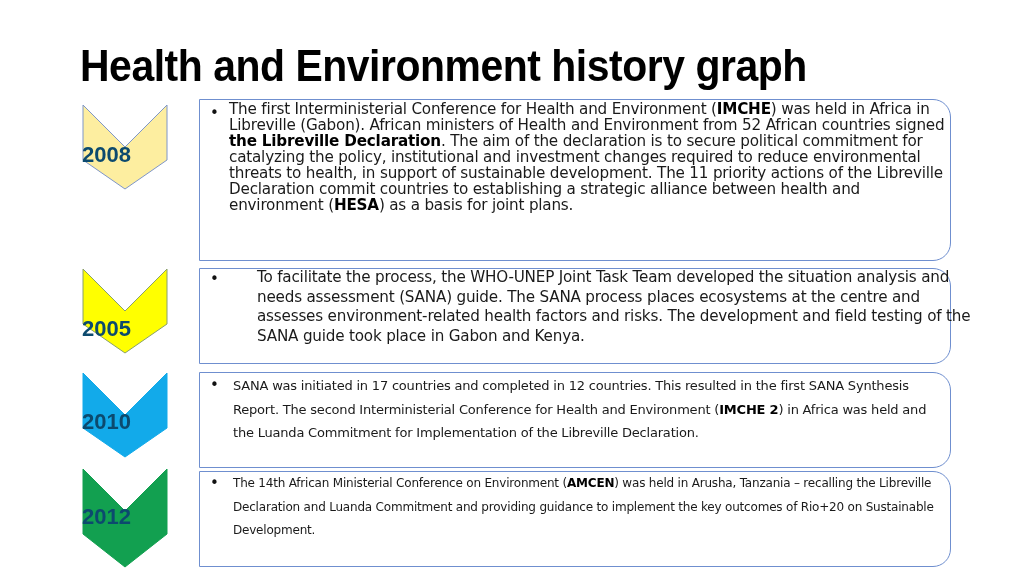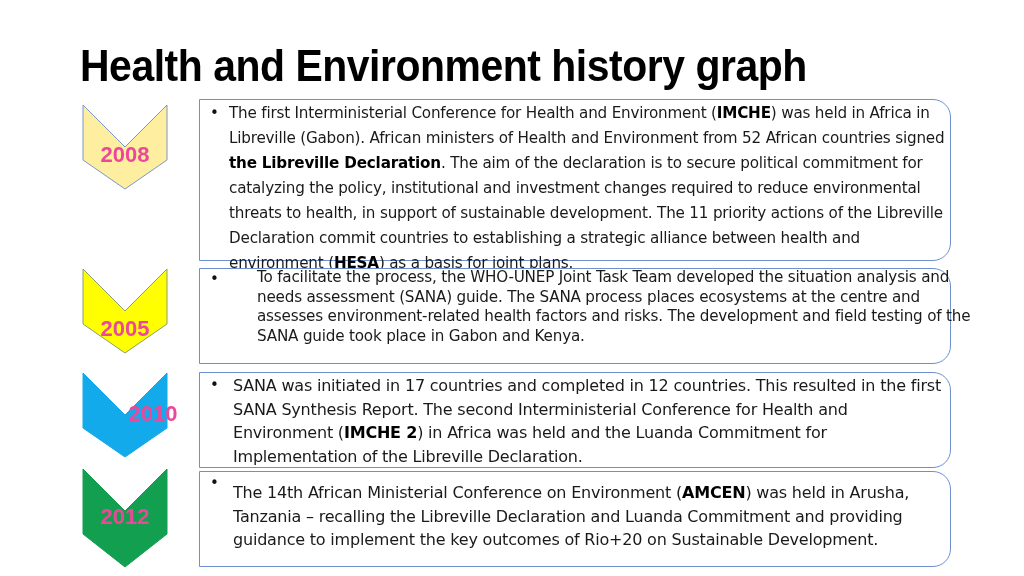--- a/index.html
+++ b/index.html
@@ -6,22 +6,22 @@
     body { width: 1024px; height: 576px; position: relative; overflow: hidden; font-family: "DejaVu Sans", sans-serif; color: #111; }
     .title {
       position: absolute; left: 80px; top: 38px;
       font-family: "Liberation Sans", sans-serif; font-weight: bold;
       font-size: 44px; letter-spacing: -0.5px; line-height: 56px; color: #000;
       transform: scaleX(0.93); transform-origin: left center;
     }
     .chevron { position: absolute; left: 82px; width: 86px; }
     .chevron svg { position: absolute; left: 0; top: 0; }
     .chevron .year {
-      position: absolute; left: 0; width: 86px; text-align: center;
-      font-family: "Liberation Sans", sans-serif; font-weight: bold; font-size: 22px; color: #ec4899;
+      position: absolute; left: 0; width: 86px; 
+      font-family: "Liberation Sans", sans-serif; font-weight: bold; font-size: 22px; color: #0c4a6e;
     }
     .box {
       position: absolute; left: 199px; width: 752px;
       border: 1.5px solid #6f8fcf; border-radius: 0 18px 18px 0;
       box-sizing: border-box; background: #fff;
     }
     .box p {
       margin: 0; position: absolute; font-family: "DejaVu Sans", sans-serif;
       color: #1a1a1a; letter-spacing: -0.2px;
     }
@@ -34,21 +34,21 @@
 <div class="title">Health and Environment history graph</div>
 
 <div class="chevron" style="top:104px;height:86px;">
   <svg width="86" height="86" viewBox="0 0 86 86">
     <polygon points="1,1 43,43 85,1 85,56 43,85 1,56" fill="#fdeea0" stroke="#7f96c8" stroke-width="1"></polygon>
   </svg>
   <div class="year" style="top:38px;">2008</div>
 </div>
 <div class="box" style="top:99px;height:162px;">
   <span class="bullet" style="left:10px;top:4px;font-size:15px;">•</span>
-  <p style="left:29px;top:1px;width:718px;font-size:15.2px;line-height:25px;">
+  <p style="left:29px;top:1px;width:718px;font-size:15.2px;line-height:16px;">
     <span>The first Interministerial Conference for Health and Environment (</span><b>IMCHE</b><span>) was held in Africa in Libreville (Gabon). African ministers of Health and Environment from 52 African countries signed </span><b>the Libreville Declaration</b><span>. The aim of the declaration is to secure political commitment for catalyzing the policy, institutional and investment changes required to reduce environmental threats to health, in support of sustainable development. The 11 priority actions of the Libreville Declaration commit countries to establishing a strategic alliance between health and environment (</span><b>HESA</b><span>) as a basis for joint plans.</span>
   </p>
 </div>
 
 <div class="chevron" style="top:268px;height:86px;">
   <svg width="86" height="86" viewBox="0 0 86 86">
     <polygon points="1,1 43,43 85,1 85,56 43,85 1,56" fill="#ffff00" stroke="#8aa06a" stroke-width="1"></polygon>
   </svg>
   <div class="year" style="top:48px;">2005</div>
 </div>
@@ -56,33 +56,33 @@
   <span class="bullet" style="left:10px;top:1px;font-size:15px;">•</span>
   <p style="left:29px;top:-1px;width:718px;font-size:15.2px;line-height:19.7px;margin-left:28px;">
     <span>To facilitate the process, the WHO-UNEP Joint Task Team developed the situation analysis and needs assessment (SANA) guide. The SANA process places ecosystems at the centre and assesses environment-related health factors and risks. The development and field testing of the SANA guide took place in Gabon and Kenya.</span>
   </p>
 </div>
 
 <div class="chevron" style="top:372px;height:86px;">
   <svg width="86" height="86" viewBox="0 0 86 86">
     <polygon points="1,1 43,43 85,1 85,56 43,85 1,56" fill="#12aaea" stroke="#12aaea" stroke-width="1"></polygon>
   </svg>
-  <div class="year" style="top:29px;margin-left:28px;">2010</div>
+  <div class="year" style="top:37px;">2010</div>
 </div>
 <div class="box" style="top:372px;height:96px;">
   <span class="bullet" style="left:10px;top:3px;font-size:15px;">•</span>
-  <p style="left:33px;top:1px;width:712px;font-size:16px;line-height:23.5px;">
+  <p style="left:33px;top:1px;width:712px;font-size:13px;line-height:23.5px;">
     <span>SANA was initiated in 17 countries and completed in 12 countries. This resulted in the first SANA Synthesis Report. The second Interministerial Conference for Health and Environment (</span><b>IMCHE 2</b><span>) in Africa was held and the Luanda Commitment for Implementation of the Libreville Declaration.</span>
   </p>
 </div>
 
 <div class="chevron" style="top:468px;height:100px;padding-left:21px;">
   <svg width="86" height="100" viewBox="0 0 86 100">
     <polygon points="1,1 43,43 85,1 85,66 43,99 1,66" fill="#12a050" stroke="#12a050" stroke-width="1"></polygon>
   </svg>
   <div class="year" style="top:36px;">2012</div>
 </div>
 <div class="box" style="top:471px;height:96px;">
   <span class="bullet" style="left:10px;top:2px;font-size:15px;">•</span>
-  <p style="left:33px;top:0px;width:712px;font-size:16px;line-height:23.5px;margin-top:9px;">
+  <p style="left:33px;top:0px;width:712px;font-size:12px;line-height:23.5px;">
     <span>The 14th African Ministerial Conference on Environment (</span><b>AMCEN</b><span>) was held in Arusha, Tanzania – recalling the Libreville Declaration and Luanda Commitment and providing guidance to implement the key outcomes of Rio+20 on Sustainable Development.</span>
   </p>
 </div>
 
 </body></html>

